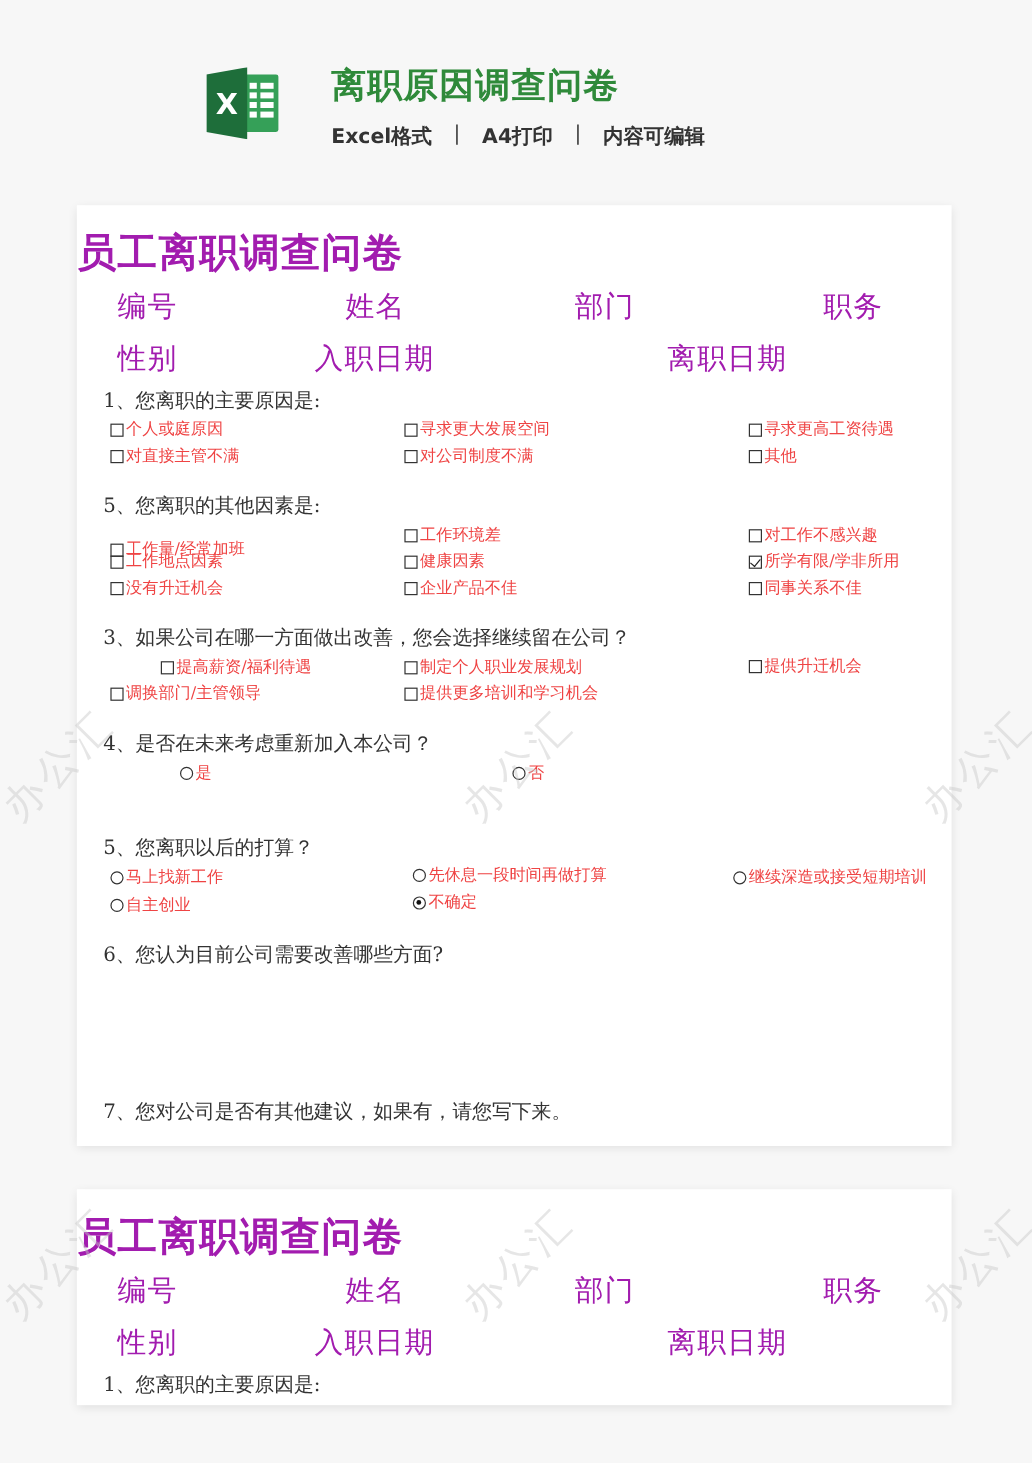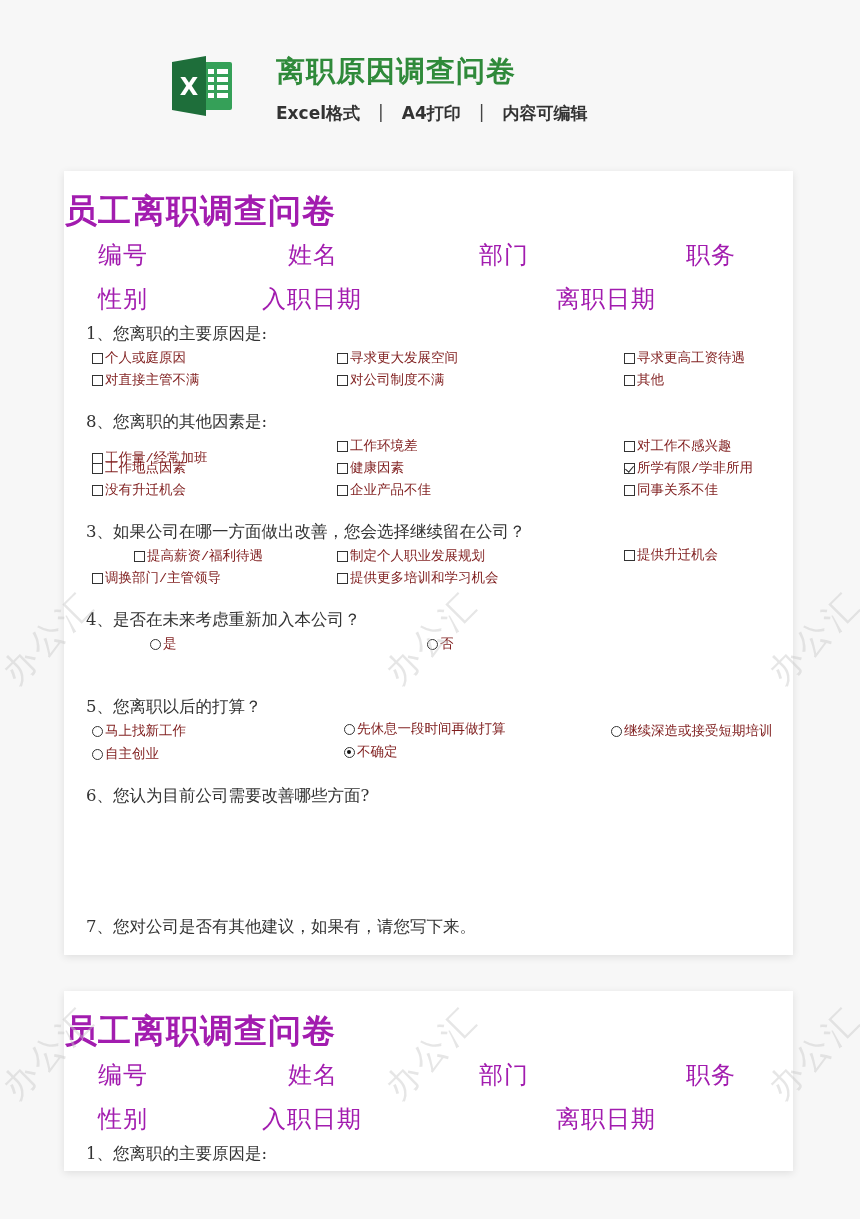--- a/index.html
+++ b/index.html
@@ -15,21 +15,21 @@
 
   
   .card { position: absolute; left: 64px; width: 729px; background: #fff; box-shadow: 0 2px 8px rgba(0,0,0,0.10); overflow: hidden; }
   .card1 { top: 171px; height: 784px; }
   .card2 { top: 991px; height: 180px; }
 
   .doc-title { position: absolute; left: 0; width: 100%; text-align: left; font-family: "DejaVu Serif", serif; font-weight: bold; font-size: 33px; color: #a21caf; letter-spacing: 1px; }
   .field { position: absolute; font-family: "DejaVu Sans", sans-serif; font-size: 24px; color: #a21caf; letter-spacing: 1px; }
 
   .q { position: absolute; left: 22px; font-size: 16.5px; color: #333; white-space: nowrap; }
-  .opt { position: absolute; font-size: 13.5px; color: #7f1d1d; white-space: nowrap; display: flex; align-items: center; font-family: Liberation Mono, monospace; }
+  .opt { position: absolute; font-size: 13.5px; color: #ef4444; white-space: nowrap; display: flex; align-items: center; }
   .box { display: inline-block; width: 11px; height: 11px; border: 1.4px solid #333; margin-right: 2px; position: relative; }
   .box.checked::after { content: ""; position: absolute; left: 2px; top: 0px; width: 4px; height: 7px; border-right: 1.5px solid #222; border-bottom: 1.5px solid #222; transform: rotate(40deg); }
   .radio { display: inline-block; width: 11px; height: 11px; border: 1.5px solid #333; border-radius: 50%; margin-right: 2px; position: relative; }
   .radio.checked::after { content: ""; position: absolute; left: 2px; top: 2px; width: 4px; height: 4px; border-radius: 50%; background: #111; }
 
   
   .wm { position: absolute; font-family: "DejaVu Sans", sans-serif; font-size: 34px; color: rgba(200,200,200,0.45); transform: rotate(-45deg); letter-spacing: 4px; pointer-events: none; white-space: nowrap; }
 </style>
 </head>
 <body>
@@ -91,21 +91,21 @@
     </div>
   <div class="opt" style="left:273px; top:200px;">
       <span class="box"></span>
       <span>对公司制度不满</span>
     </div>
   <div class="opt" style="left:560px; top:200px;">
       <span class="box"></span>
       <span>其他</span>
     </div>
 
-  <div class="q" style="top:240px;">8、您离职的其他因素是:</div>
+  <div class="q" style="top:240px;">5、您离职的其他因素是:</div>
   <div class="opt" style="left:28px; top:278px;justify-content:center;">
       <span class="box"></span>
       <span>工作量/经常加班</span>
     </div>
   <div class="opt" style="left:273px; top:266px;">
       <span class="box"></span>
       <span>工作环境差</span>
     </div>
   <div class="opt" style="left:560px; top:266px;">
       <span class="box"></span>

